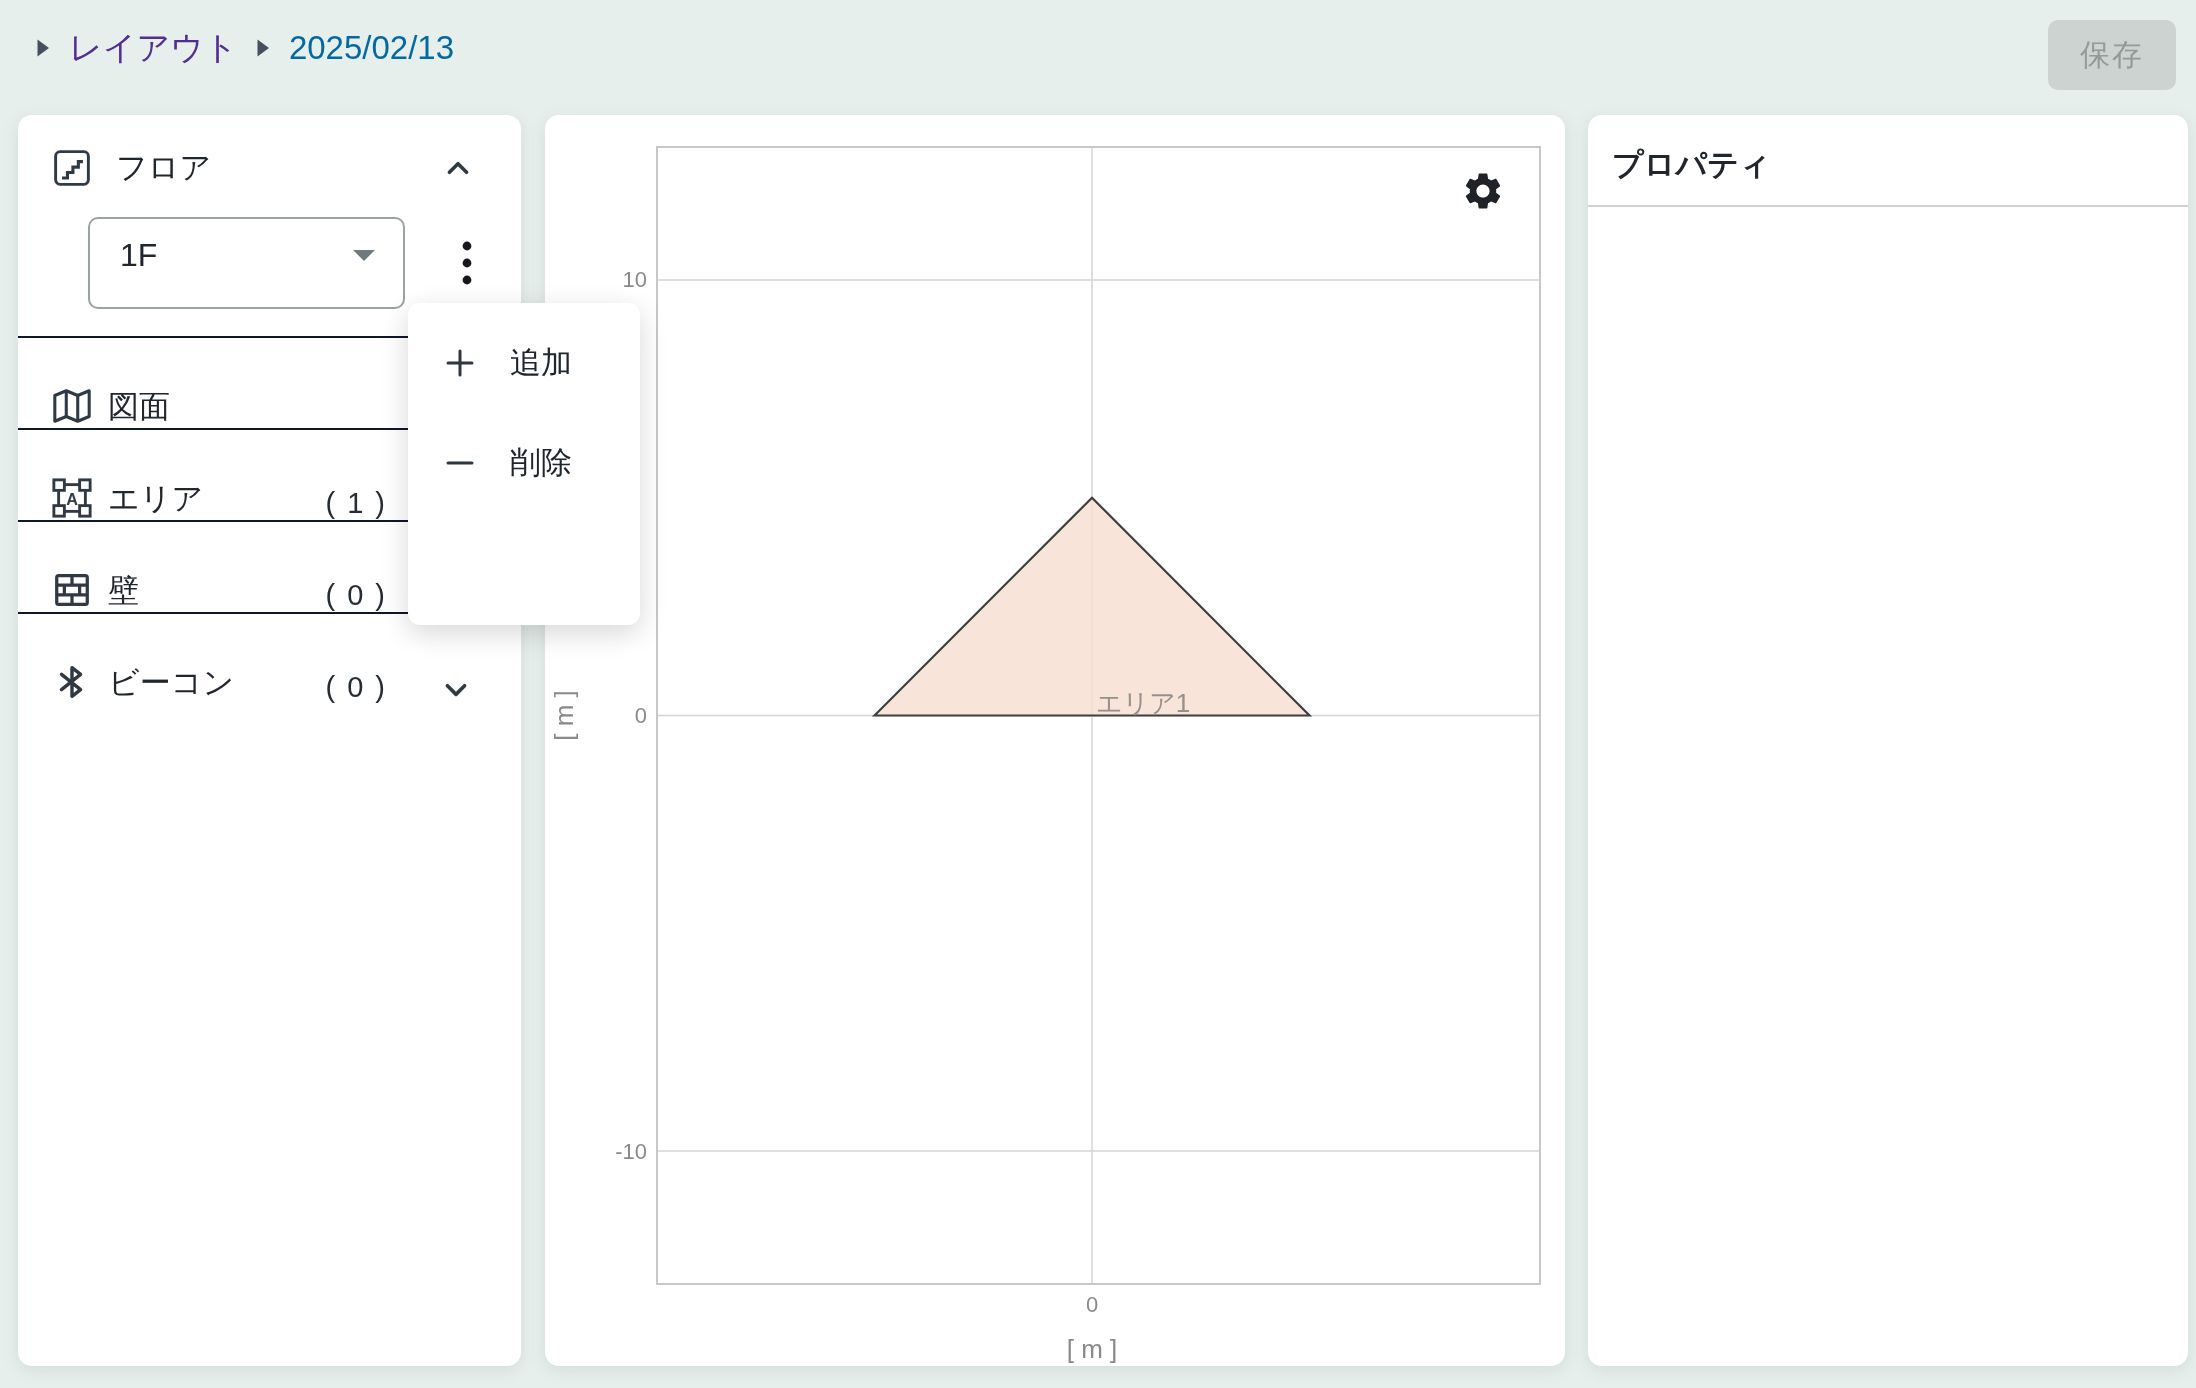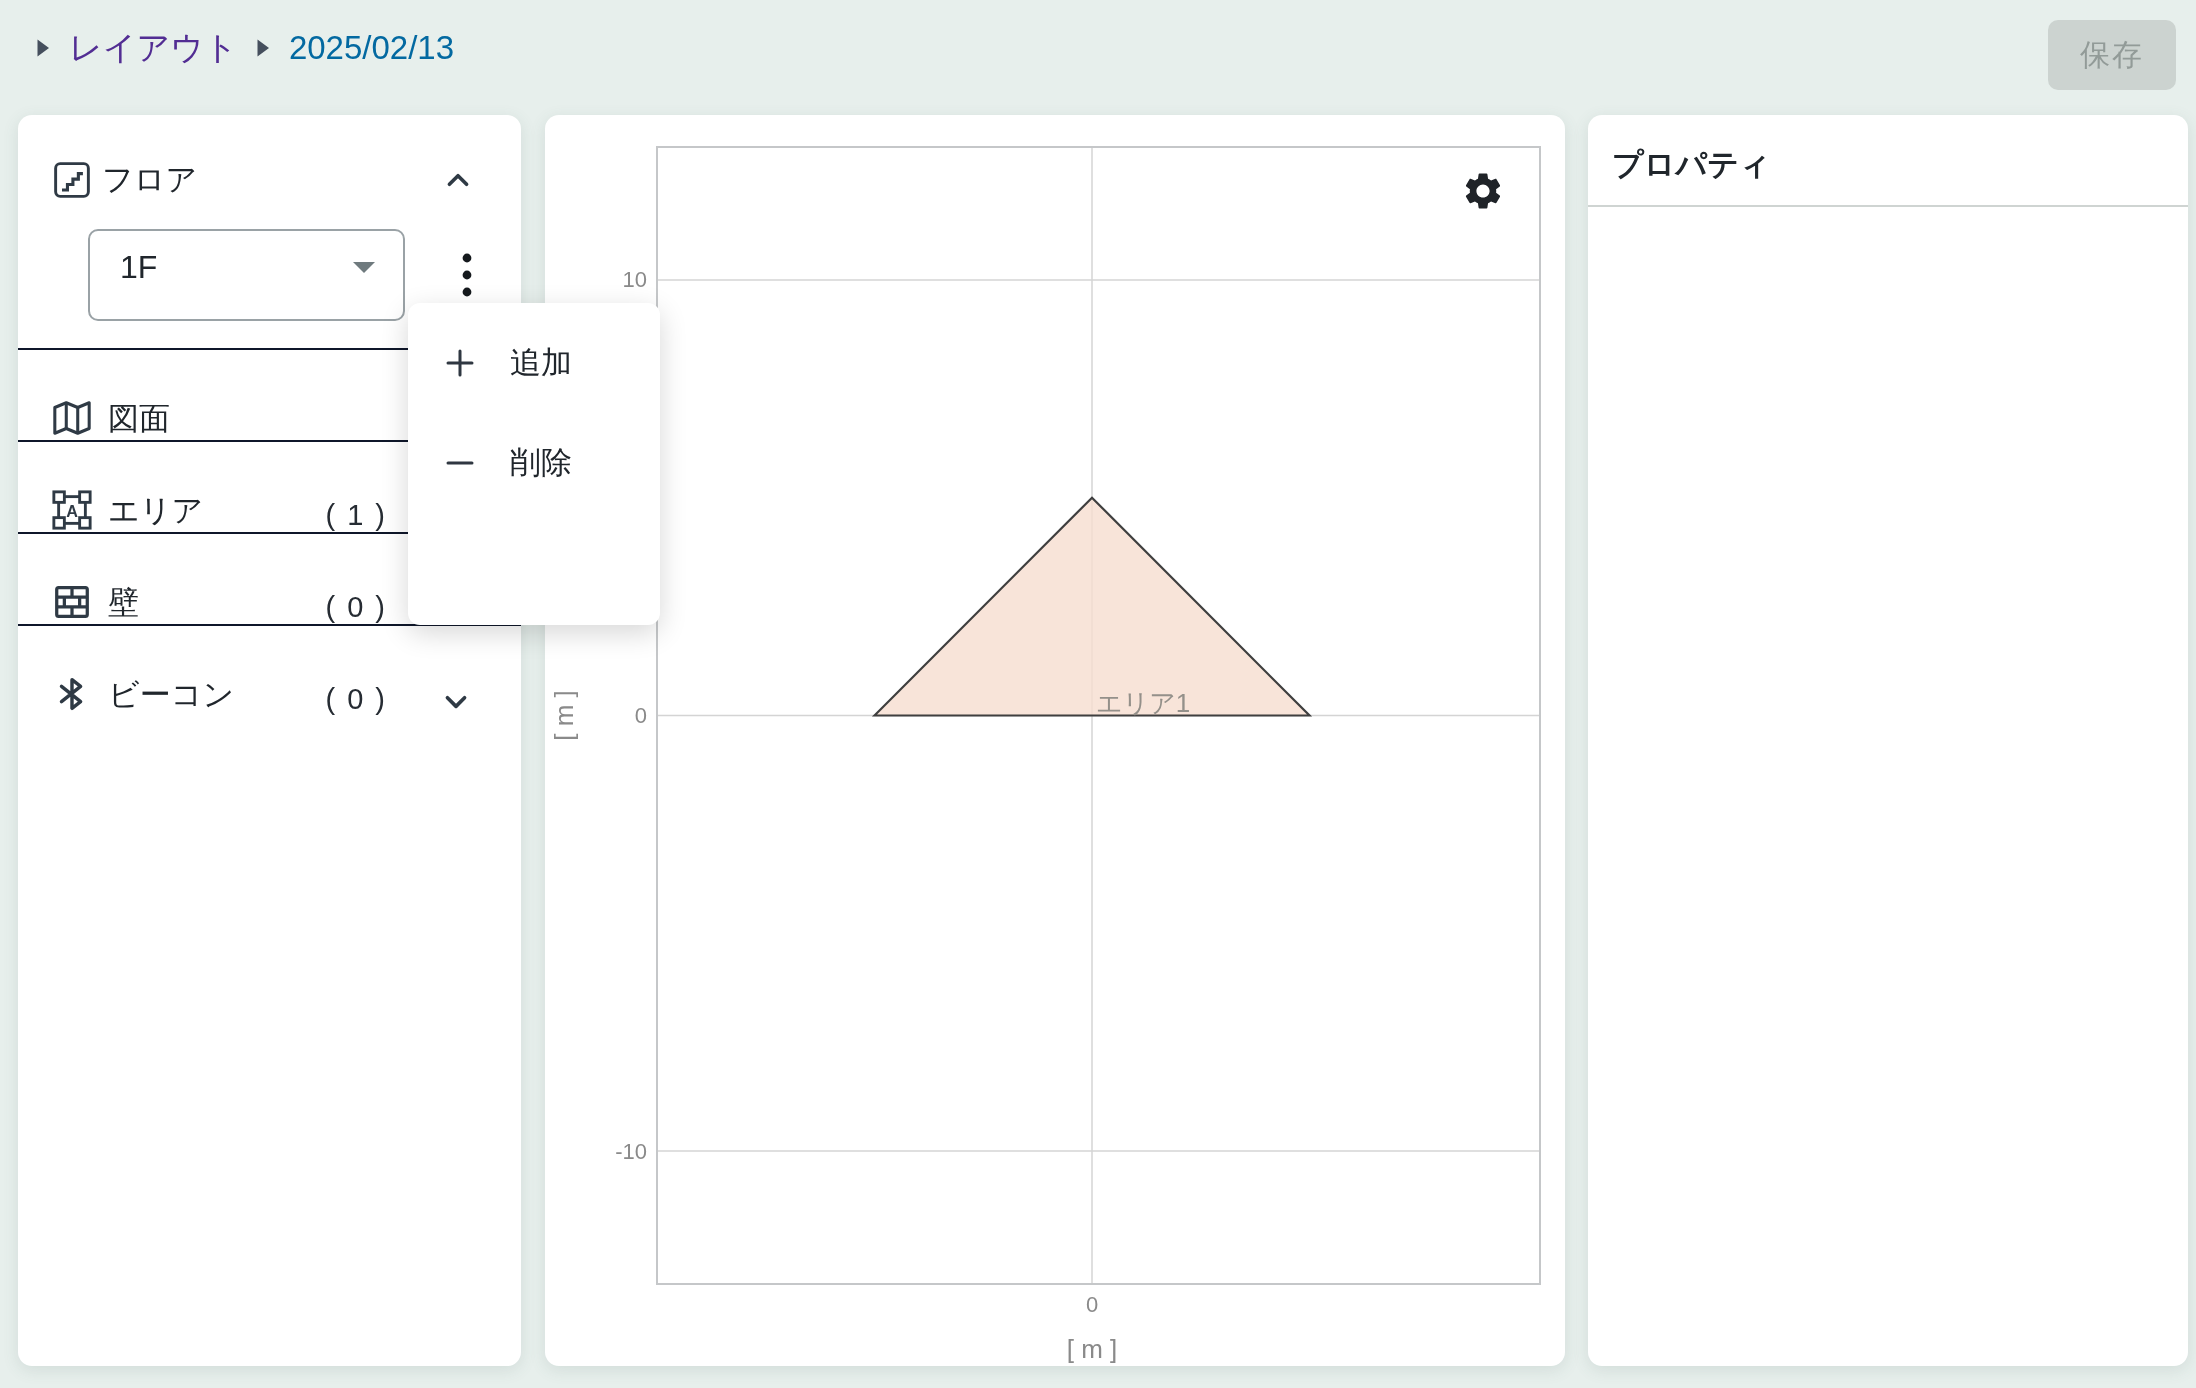--- a/index.html
+++ b/index.html
@@ -23,38 +23,38 @@
   }
 
   
   .card{position:absolute;top:115px;height:1251px;background:#ffffff;border-radius:14px;
         box-shadow:0 4px 16px rgba(70,100,90,.13);box-sizing:border-box;}
   #sidebar{left:18px;width:503px;}
   #chart-card{left:545px;width:1020px;}
   #props{left:1588px;width:600px;}
 
   
-  .floor-header{height:98px;display:flex;align-items:center;padding:16px 48px 0 32px;gap:8px;}
+  .floor-header{height:98px;display:flex;align-items:center;padding:4px 48px 0 32px;gap:22px;}
   .floor-header .row-label{font-size:31px;font-weight:500;flex:1;}
   .floor-select-row{height:119px;display:flex;align-items:flex-start;padding:0 46px 0 70px;justify-content:space-between;}
   .floor-select{
     box-sizing:border-box;width:317px;height:92px;background:#fff;
     border:2px solid #9aa2a6;border-radius:10px;display:flex;align-items:center;
     justify-content:space-between;padding:0 26px 16px 30px;font-size:32px;cursor:pointer;
   }
   .kebab-btn{background:none;border:none;padding:18px 0;cursor:pointer;height:92px;display:flex;align-items:center;}
   .side-row{height:90px;border-top:2px solid #0f172a;display:flex;align-items:flex-end;padding:0 50px 0 32px;gap:14px;cursor:pointer;}
   .side-row .row-label{font-size:31px;font-weight:500;flex:1;}
   .row-count{font-size:29px;color:#262c33;letter-spacing:2px;}
   .chev-slot{width:30px;margin-left:40px;display:flex;justify-content:center;}
   .iconbox{width:44px;height:44px;display:flex;align-items:center;justify-content:center;flex:0 0 44px;}
 
   
   .ctx-menu{
-    position:absolute;left:408px;top:303px;width:252px;height:322px;
+    position:absolute;left:408px;top:303px;width:232px;height:322px;
     background:#fff;border-radius:12px;box-shadow:0 8px 28px rgba(0,0,0,.16);
     padding:10px 0;box-sizing:border-box;z-index:30;
   }
   .ctx-item{height:100px;display:flex;align-items:center;padding-left:36px;gap:34px;cursor:pointer;}
   .ctx-item .ctx-label{font-size:31px;font-weight:500;color:#20262c;}
   .ctx-iconbox{width:32px;height:32px;display:flex;align-items:center;justify-content:center;}
 
   
   #floor-canvas{position:absolute;left:0;top:0;width:1020px;height:1251px;}
   .gear-btn{position:absolute;left:916px;top:54px;width:44px;height:44px;background:none;border:none;padding:0;cursor:pointer;}

